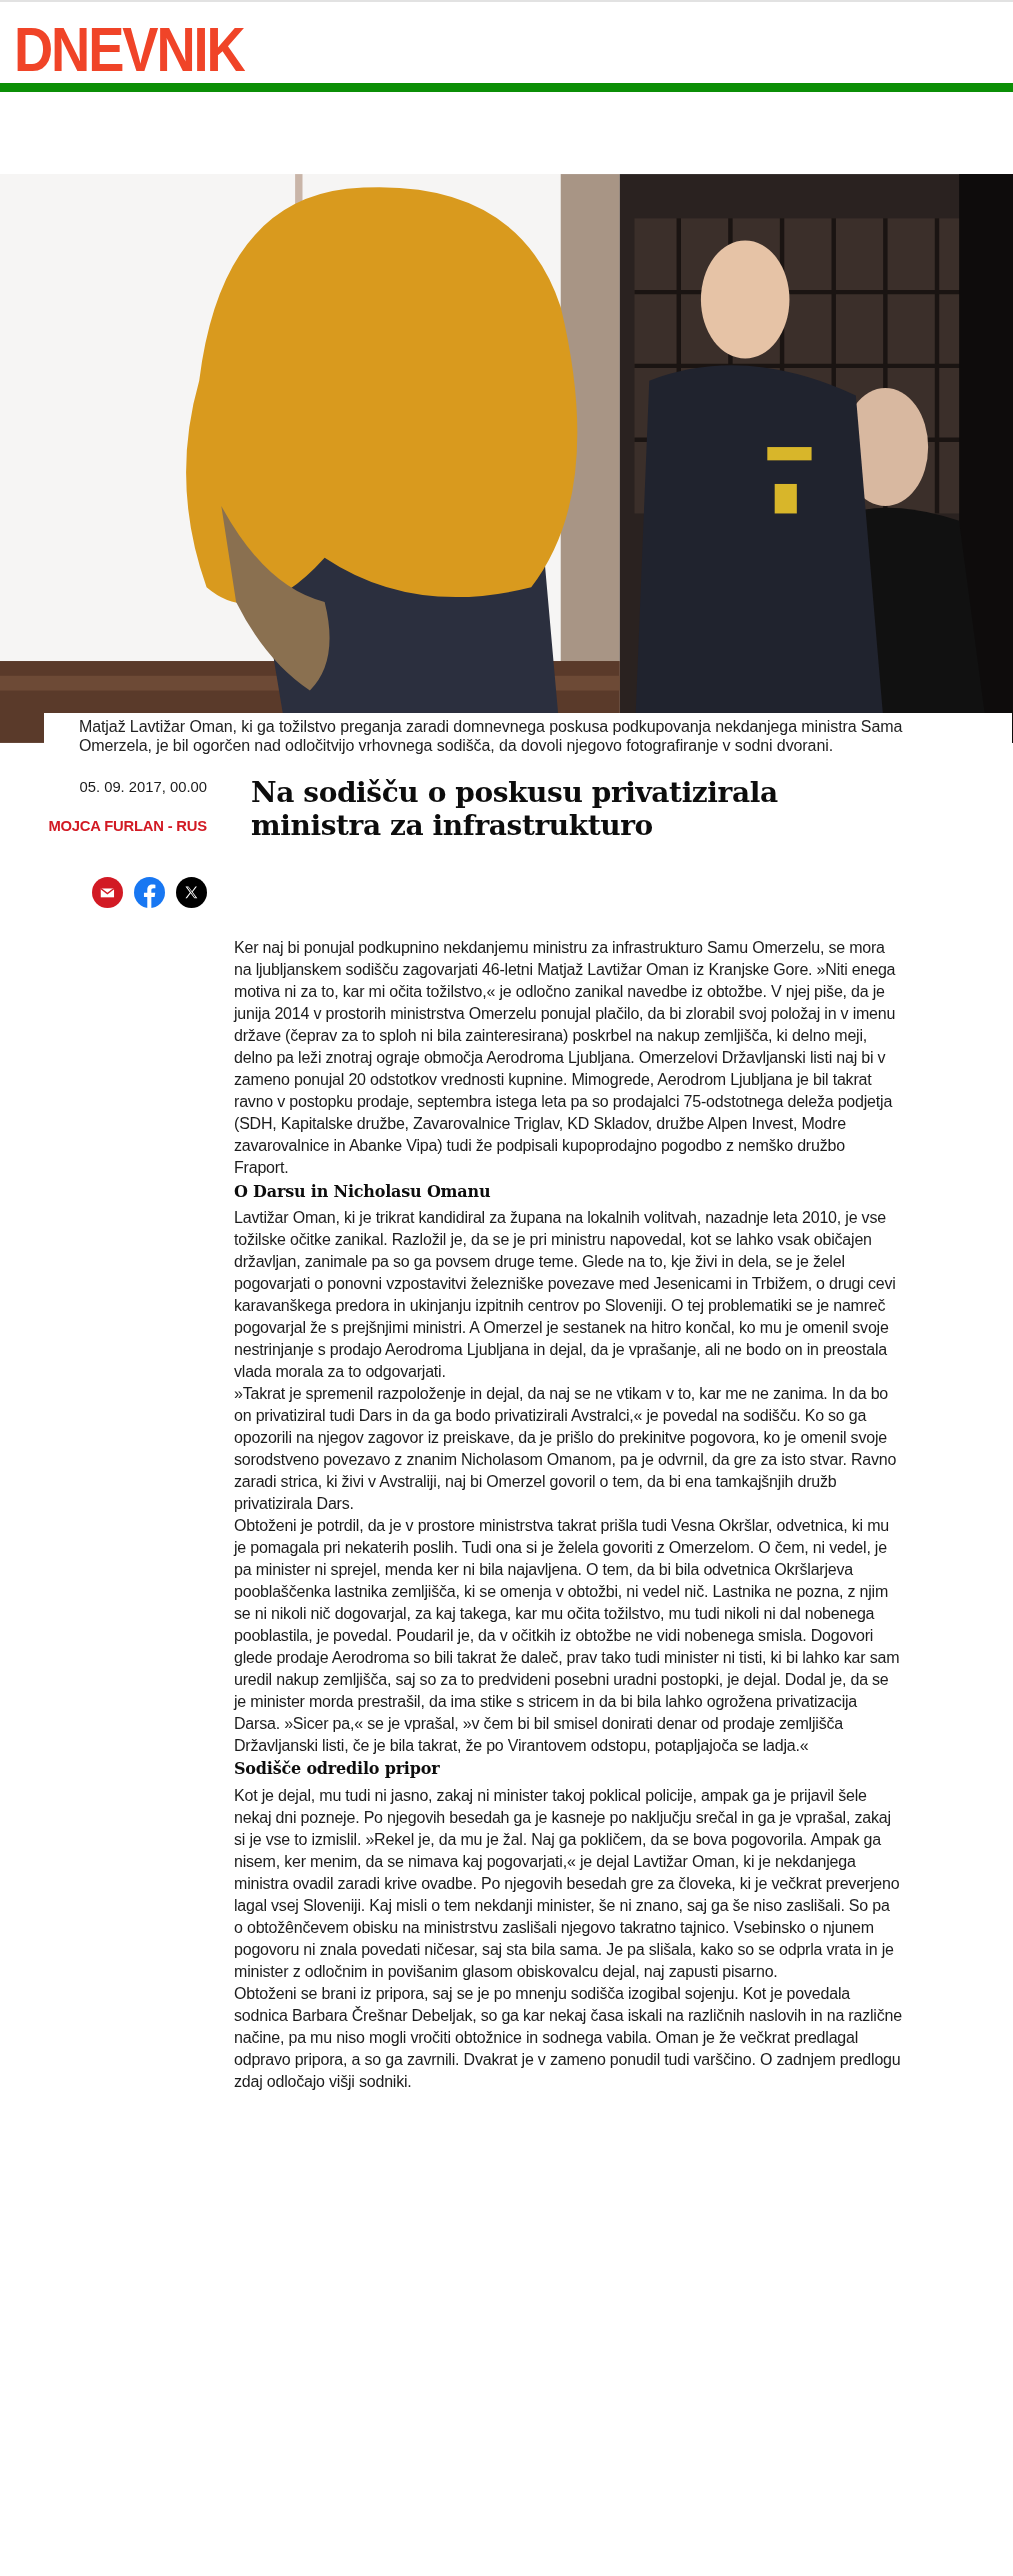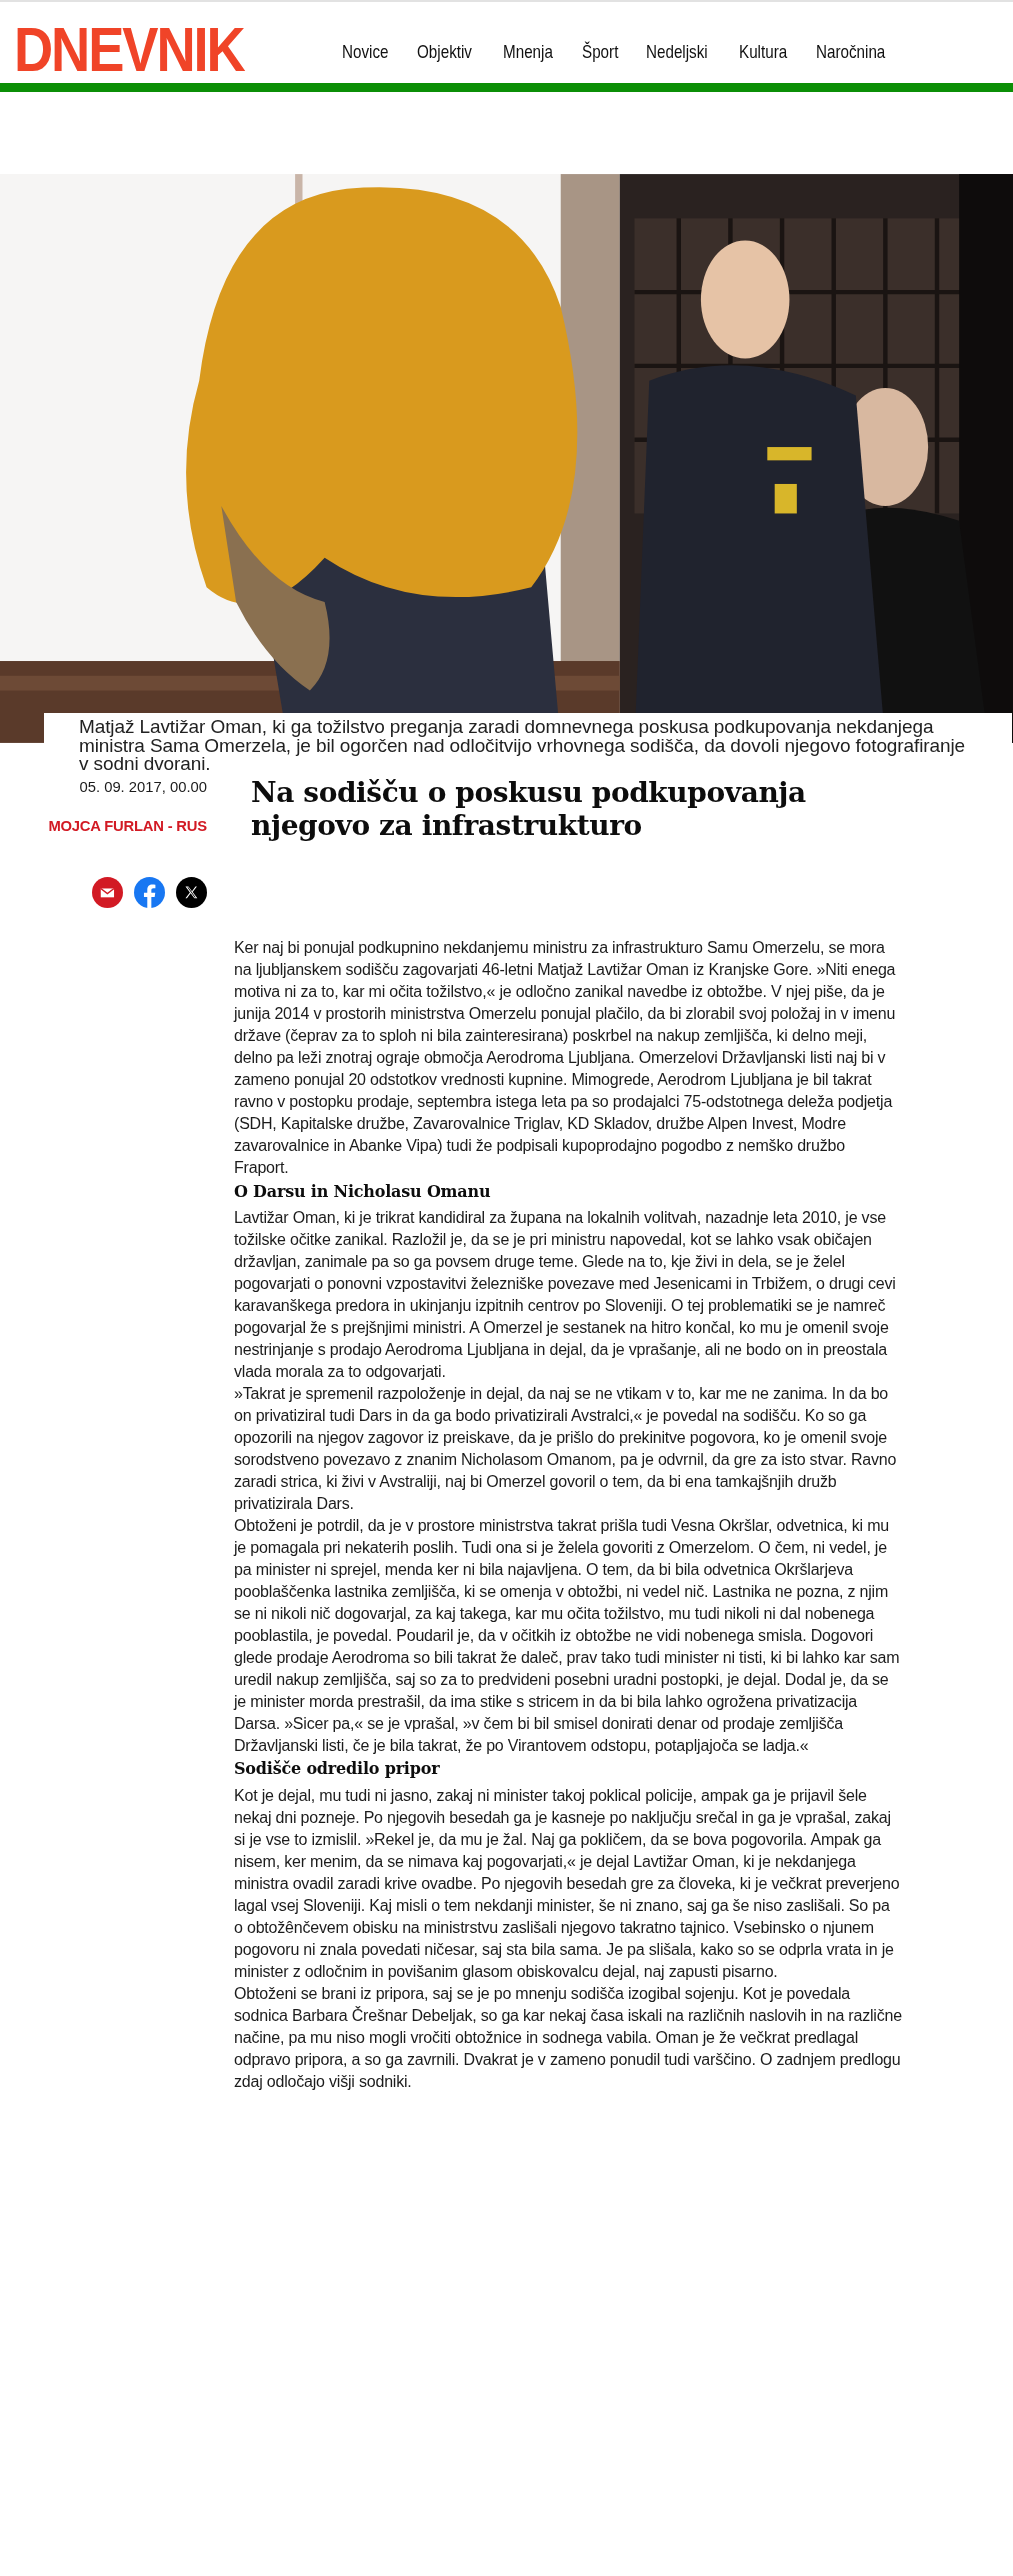--- a/index.html
+++ b/index.html
@@ -16,21 +16,21 @@
   .nav { position: absolute; left: 334px; top: 37px; display: flex; gap: 0; }
   .nav-item { font-family: "Liberation Sans", sans-serif; font-size: 17.7px; color: #111;
               line-height: 26.6px; margin-right: 21.4px; transform: scaleX(0.86); transform-origin: left center;
               display: inline-block; cursor: pointer; text-decoration: none; }
   .green-bar { position: absolute; left: 0; top: 83px; width: 1013px; height: 8.9px; background: #0b8f06; }
 
   .hero { position: absolute; left: 0; top: 174px; width: 1013px; height: 569px; overflow: hidden; background: #f6f6f6; }
   .hero svg { display: block; }
 
   .caption { position: absolute; left: 44px; top: 713px; width: 968px; background: #fff;
-             padding: 5.2px 35px 0 35px; font-size: 19px; line-height: 18.5px; color: #222;
+             padding: 5.2px 35px 0 35px; font-size: 16px; line-height: 18.5px; color: #222;
              font-family: "Liberation Sans", sans-serif; letter-spacing: -0.1px; }
 
   .date { position: absolute; right: calc(1013px - 207px); top: 779px; font-size: 14.8px; color: #1c1c1c; text-align: right; white-space: nowrap; }
   .author { position: absolute; right: calc(1013px - 207px); top: 818px; font-size: 14.8px; font-weight: bold; color: #d21a24; text-align: right; white-space: nowrap; letter-spacing: -0.2px; margin-left: 33px; }
 
   .share { position: absolute; left: 92px; top: 877px; display: flex; gap: 11px; }
   .share-btn { width: 31px; height: 31px; border-radius: 50%; display: flex; align-items: center; justify-content: center; cursor: pointer; }
   .share-email { background: #d21a24; }
   .share-fb { background: #1877f2; }
   .share-x { background: #000; }
@@ -43,29 +43,20 @@
   .article h2 { font-family: "DejaVu Serif", serif; font-weight: bold; font-size: 16px; line-height: 22px; color: #0d0d0d; margin: 1.5px 0 4.4px 0; letter-spacing: -0.2px; }
   .article b { font-weight: normal; }
 </style>
 </head>
 <body>
 
 <div class="topline"></div>
 
 <header class="header">
   <div class="logo">DNEVNIK</div>
-  <nav class="nav">
-    <a class="nav-item">Novice</a>
-    <a class="nav-item">Objektiv</a>
-    <a class="nav-item">Mnenja</a>
-    <a class="nav-item">Šport</a>
-    <a class="nav-item">Nedeljski</a>
-    <a class="nav-item">Kultura</a>
-    <a class="nav-item">Naročnina</a>
-  </nav>
 </header>
 <div class="green-bar"></div>
 
 <div class="hero">
   <svg width="1013" height="569" viewBox="0 0 1373 771">
     <rect x="0" y="0" width="1373" height="771" fill="#f6f5f4"></rect>
     <rect x="400" y="0" width="10" height="660" fill="#c9b5a8"></rect>
     <rect x="760" y="0" width="80" height="771" fill="#a89585"></rect>
     <rect x="840" y="0" width="533" height="771" fill="#2a2220"></rect>
     <rect x="860" y="60" width="470" height="400" fill="#3b2f2a"></rect>
@@ -113,21 +104,21 @@
     </svg>
   </div>
   <div class="share-btn share-x">
     <svg width="14.8" height="14.8" viewBox="0 0 20 20">
       <path d="M2 2 L8 10 L2 18 H4 L9 11.3 L14 18 H18 L11.7 9.6 L17.5 2 H15.5 L10.8 8.3 L6 2 Z" fill="#fff"></path>
       <path d="M4.5 3.2 H5.8 L15.8 16.8 H14.5 Z" fill="#000"></path>
     </svg>
   </div>
 </div>
 
-<h1 class="title">Na sodišču o poskusu podkupovanja njegovo za infrastrukturo</h1>
+<h1 class="title">Na sodišču o poskusu privatizirala ministra za infrastrukturo</h1>
 
 <article class="article">
   <p>Ker naj bi ponujal podkupnino nekdanjemu ministru za infrastrukturo Samu Omerzelu, se mora na ljubljanskem sodišču zagovarjati 46-letni Matjaž Lavtižar Oman iz Kranjske Gore. »Niti enega motiva ni za to, kar mi očita tožilstvo,« je odločno zanikal navedbe iz obtožbe. V njej piše, da je junija 2014 v prostorih ministrstva Omerzelu ponujal plačilo, da bi zlorabil svoj položaj in v imenu države (čeprav za to sploh ni bila zainteresirana) poskrbel na nakup zemljišča, ki delno meji, delno pa leži znotraj ograje območja Aerodroma Ljubljana. Omerzelovi Državljanski listi naj bi v zameno ponujal 20 odstotkov vrednosti kupnine. Mimogrede, Aerodrom Ljubljana je bil takrat ravno v postopku prodaje, septembra istega leta pa so prodajalci 75-odstotnega deleža podjetja (SDH, Kapitalske družbe, Zavarovalnice Triglav, KD Skladov, družbe Alpen Invest, Modre zavarovalnice in Abanke Vipa) tudi že podpisali kupoprodajno pogodbo z nemško družbo Fraport.</p>
   <h2>O Darsu in Nicholasu Omanu</h2>
   <p>Lavtižar Oman, ki je trikrat kandidiral za župana na lokalnih volitvah, nazadnje leta 2010, je vse tožilske očitke zanikal. Razložil je, da se je pri ministru napovedal, kot se lahko vsak običajen državljan, zanimale pa so ga povsem druge teme. Glede na to, kje živi in dela, se je želel pogovarjati o ponovni vzpostavitvi železniške povezave med Jesenicami in Trbižem, o drugi cevi karavanškega predora in ukinjanju izpitnih centrov po Sloveniji. O tej problematiki se je namreč pogovarjal že s prejšnjimi ministri. A Omerzel je sestanek na hitro končal, ko mu je omenil svoje nestrinjanje s prodajo Aerodroma Ljubljana in dejal, da je vprašanje, ali ne bodo on in preostala vlada morala za to odgovarjati.</p>
   <p>»Takrat je spremenil razpoloženje in dejal, da naj se ne vtikam v to, kar me ne zanima. In da bo on privatiziral tudi Dars in da ga bodo privatizirali Avstralci,« je povedal na sodišču. Ko so ga opozorili na njegov zagovor iz preiskave, da je prišlo do prekinitve pogovora, ko je omenil svoje sorodstveno povezavo z znanim Nicholasom Omanom, pa je odvrnil, da gre za isto stvar. Ravno zaradi strica, ki živi v Avstraliji, naj bi Omerzel govoril o tem, da bi ena tamkajšnjih družb privatizirala Dars.</p>
   <p><span>Obtoženi je potrdil, da je v prostore ministrstva takrat prišla tudi </span><b>Vesna Okršlar</b><span>, odvetnica, ki mu je pomagala pri nekaterih poslih. Tudi ona si je želela govoriti z Omerzelom. O čem, ni vedel, je pa minister ni sprejel, menda ker ni bila najavljena. O tem, da bi bila odvetnica Okršlarjeva pooblaščenka lastnika zemljišča, ki se omenja v obtožbi, ni vedel nič. Lastnika ne pozna, z njim se ni nikoli nič dogovarjal, za kaj takega, kar mu očita tožilstvo, mu tudi nikoli ni dal nobenega pooblastila, je povedal. Poudaril je, da v očitkih iz obtožbe ne vidi nobenega smisla. Dogovori glede prodaje Aerodroma so bili takrat že daleč, prav tako tudi minister ni tisti, ki bi lahko kar sam uredil nakup zemljišča, saj so za to predvideni posebni uradni postopki, je dejal. Dodal je, da se je minister morda prestrašil, da ima stike s stricem in da bi bila lahko ogrožena privatizacija Darsa. »Sicer pa,« se je vprašal, »v čem bi bil smisel donirati denar od prodaje zemljišča Državljanski listi, če je bila takrat, že po Virantovem odstopu, potapljajoča se ladja.«</span></p>
   <h2>Sodišče odredilo pripor</h2>
   <p>Kot je dejal, mu tudi ni jasno, zakaj ni minister takoj poklical policije, ampak ga je prijavil šele nekaj dni pozneje. Po njegovih besedah ga je kasneje po naključju srečal in ga je vprašal, zakaj si je vse to izmislil. »Rekel je, da mu je žal. Naj ga pokličem, da se bova pogovorila. Ampak ga nisem, ker menim, da se nimava kaj pogovarjati,« je dejal Lavtižar Oman, ki je nekdanjega ministra ovadil zaradi krive ovadbe. Po njegovih besedah gre za človeka, ki je večkrat preverjeno lagal vsej Sloveniji. Kaj misli o tem nekdanji minister, še ni znano, saj ga še niso zaslišali. So pa o obtožênčevem obisku na ministrstvu zaslišali njegovo takratno tajnico. Vsebinsko o njunem pogovoru ni znala povedati ničesar, saj sta bila sama. Je pa slišala, kako so se odprla vrata in je minister z odločnim in povišanim glasom obiskovalcu dejal, naj zapusti pisarno.</p>
   <p><span>Obtoženi se brani iz pripora, saj se je po mnenju sodišča izogibal sojenju. Kot je povedala sodnica </span><b>Barbara Črešnar Debeljak</b><span>, so ga kar nekaj časa iskali na različnih naslovih in na različne načine, pa mu niso mogli vročiti obtožnice in sodnega vabila. Oman je že večkrat predlagal odpravo pripora, a so ga zavrnili. Dvakrat je v zameno ponudil tudi varščino. O zadnjem predlogu zdaj odločajo višji sodniki.</span></p>

